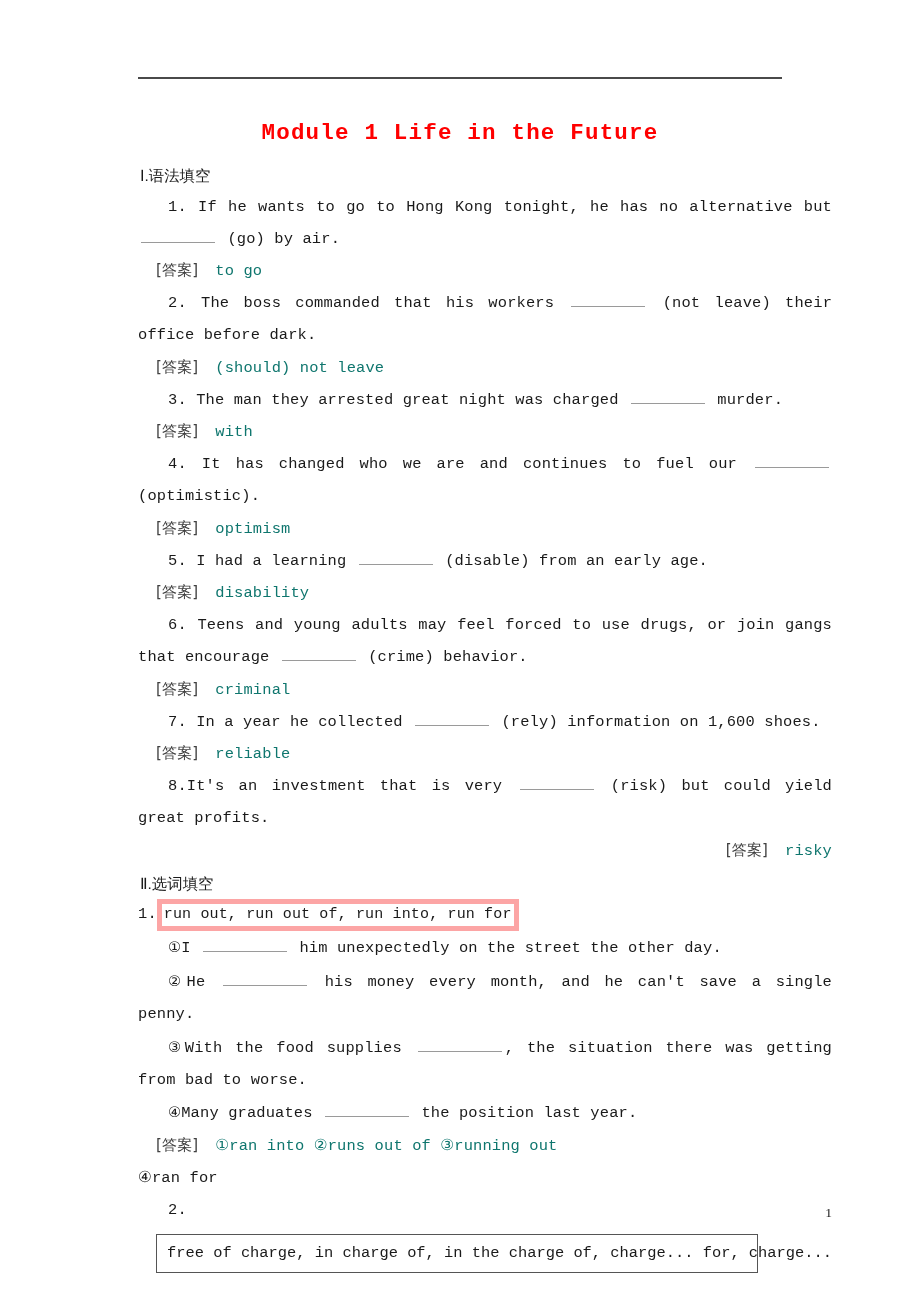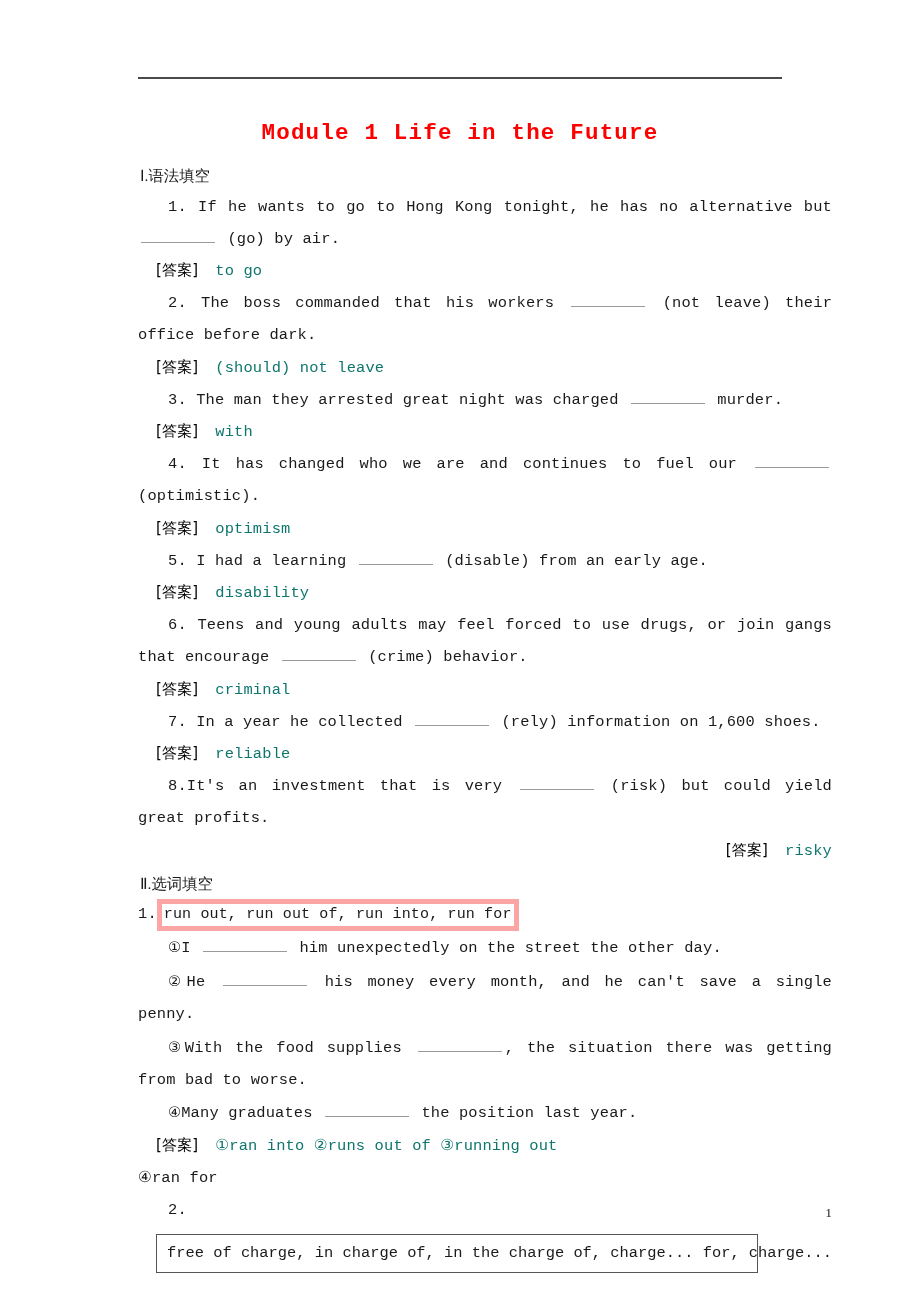--- a/index.html
+++ b/index.html
@@ -61,31 +61,31 @@
     text-align: justify;
     text-align-last: left;
     text-justify: inter-word;
     letter-spacing: 0.15px;
     width: 694px;
   }
   .indent1 { text-indent: 30px; }
   .indent-ans { padding-left: 18px; }
   .indent-ans2 { padding-left: 26px; text-align: right; }
   .cjk {
-    font-family: Liberation Serif, serif;
+    font-family: Liberation Sans, sans-serif;
     font-size: 15.4px;
   }
   .sec-head {
     font-size: 15.4px;
     line-height: 31.8px;
     padding-left: 2px;
     white-space: nowrap;
   }
   .ans-tag {
-    color: #000000;
+    color: #404040;
     font-family: "DejaVu Sans", "Liberation Sans", sans-serif;
     font-size: 15px;
   }
   .ans-text {
     color: #0f766e;
     margin-left: 17px;
   }
   .blank {
     display: inline-block;
     border-bottom: 1px solid #9a9a9a;

